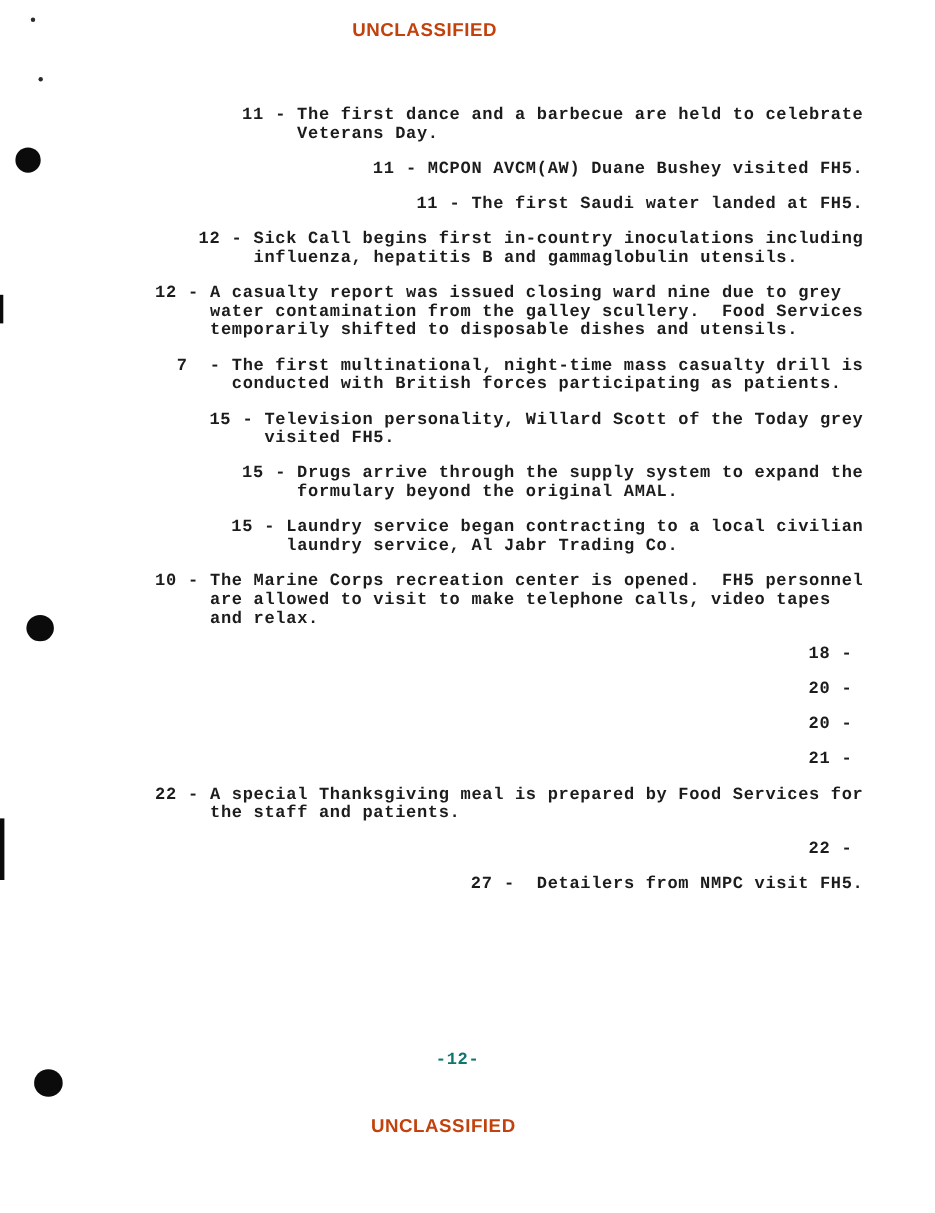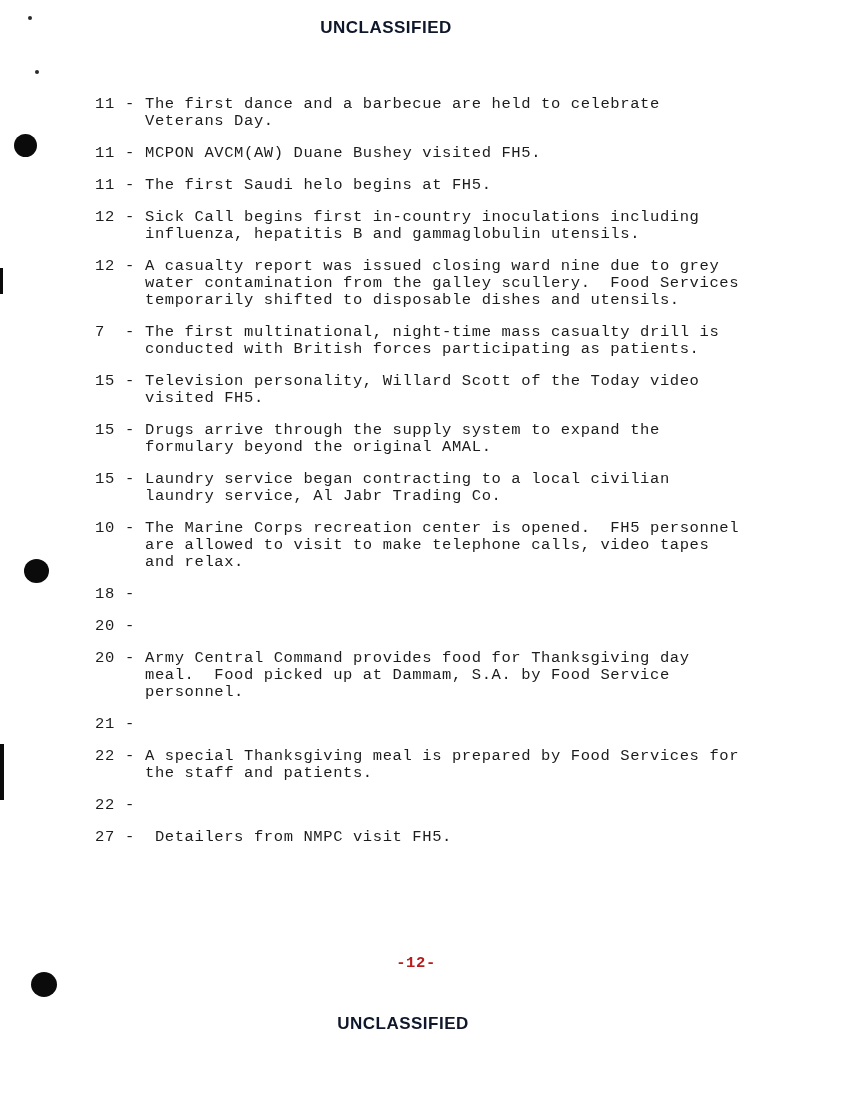--- a/index.html
+++ b/index.html
@@ -11,48 +11,49 @@
     color:#1a1a1a;
     overflow:hidden;
   }
   .classification{
     position:absolute;
     transform:translateX(-50%);
     font-family:"Liberation Sans","DejaVu Sans",sans-serif;
     font-weight:700;
     font-size:17px;
     letter-spacing:0.5px;
-    color:#0f172a;
+    color:#c2410c;
     white-space:nowrap;
   }
   #class-top{left:386px;top:18px;}
   #class-bottom{left:403px;top:1014px;}
   #page-num{
     position:absolute;
     left:416px;top:954px;
     transform:translateX(-50%);
     font-weight:700;
     font-size:15.5px;
     letter-spacing:0.6px;
-    color:#b91c1c;
+    color:#0f766e;
   }
   .entries{
     position:absolute;
     left:95px;top:96px;
     width:690px;
   }
   .entry{
     display:flex;
     align-items:flex-start;
     margin-bottom:15px;
     font-size:15.5px;
     line-height:17px;
-    font-weight:400;
+    font-weight:700;
     letter-spacing:0.6px;
     color:#1c1c1c;
+    justify-content:flex-end;
   }
   .day{flex:0 0 20px;}
   .dash{flex:0 0 10px;margin:0 10px;text-align:center;}
   .etext{white-space:pre-wrap;}
   
   .artifact{position:absolute;background:#0b0b0b;border-radius:50%;}
   #dot-1{left:14px;top:134px;width:23px;height:23px;}
   #dot-2{left:24px;top:559px;width:25px;height:24px;}
   #dot-3{left:31px;top:972px;width:26px;height:25px;}
   .speck{position:absolute;background:#2a2a2a;border-radius:50%;}
@@ -86,21 +87,21 @@
 
   <div class="entry">
     <span class="day">11</span>
     <span class="dash">-</span>
     <div class="etext">MCPON AVCM(AW) Duane Bushey visited FH5.</div>
   </div>
 
   <div class="entry">
     <span class="day">11</span>
     <span class="dash">-</span>
-    <div class="etext">The first Saudi helo begins at FH5.</div>
+    <div class="etext">The first Saudi water landed at FH5.</div>
   </div>
 
   <div class="entry">
     <span class="day">12</span>
     <span class="dash">-</span>
     <div class="etext">Sick Call begins first in-country inoculations including
 influenza, hepatitis B and gammaglobulin utensils.</div>
   </div>
 
   <div class="entry">
@@ -114,21 +115,21 @@
   <div class="entry">
     <span class="day">7</span>
     <span class="dash">-</span>
     <div class="etext">The first multinational, night-time mass casualty drill is
 conducted with British forces participating as patients.</div>
   </div>
 
   <div class="entry">
     <span class="day">15</span>
     <span class="dash">-</span>
-    <div class="etext">Television personality, Willard Scott of the Today video
+    <div class="etext">Television personality, Willard Scott of the Today grey
 visited FH5.</div>
   </div>
 
   <div class="entry">
     <span class="day">15</span>
     <span class="dash">-</span>
     <div class="etext">Drugs arrive through the supply system to expand the
 formulary beyond the original AMAL.</div>
   </div>
 
@@ -153,23 +154,20 @@
   </div>
 
   <div class="entry">
     <span class="day">20</span>
     <span class="dash">-</span>
   </div>
 
   <div class="entry">
     <span class="day">20</span>
     <span class="dash">-</span>
-    <div class="etext">Army Central Command provides food for Thanksgiving day
-meal.  Food picked up at Dammam, S.A. by Food Service
-personnel.</div>
   </div>
 
   <div class="entry">
     <span class="day">21</span>
     <span class="dash">-</span>
   </div>
 
   <div class="entry">
     <span class="day">22</span>
     <span class="dash">-</span>

